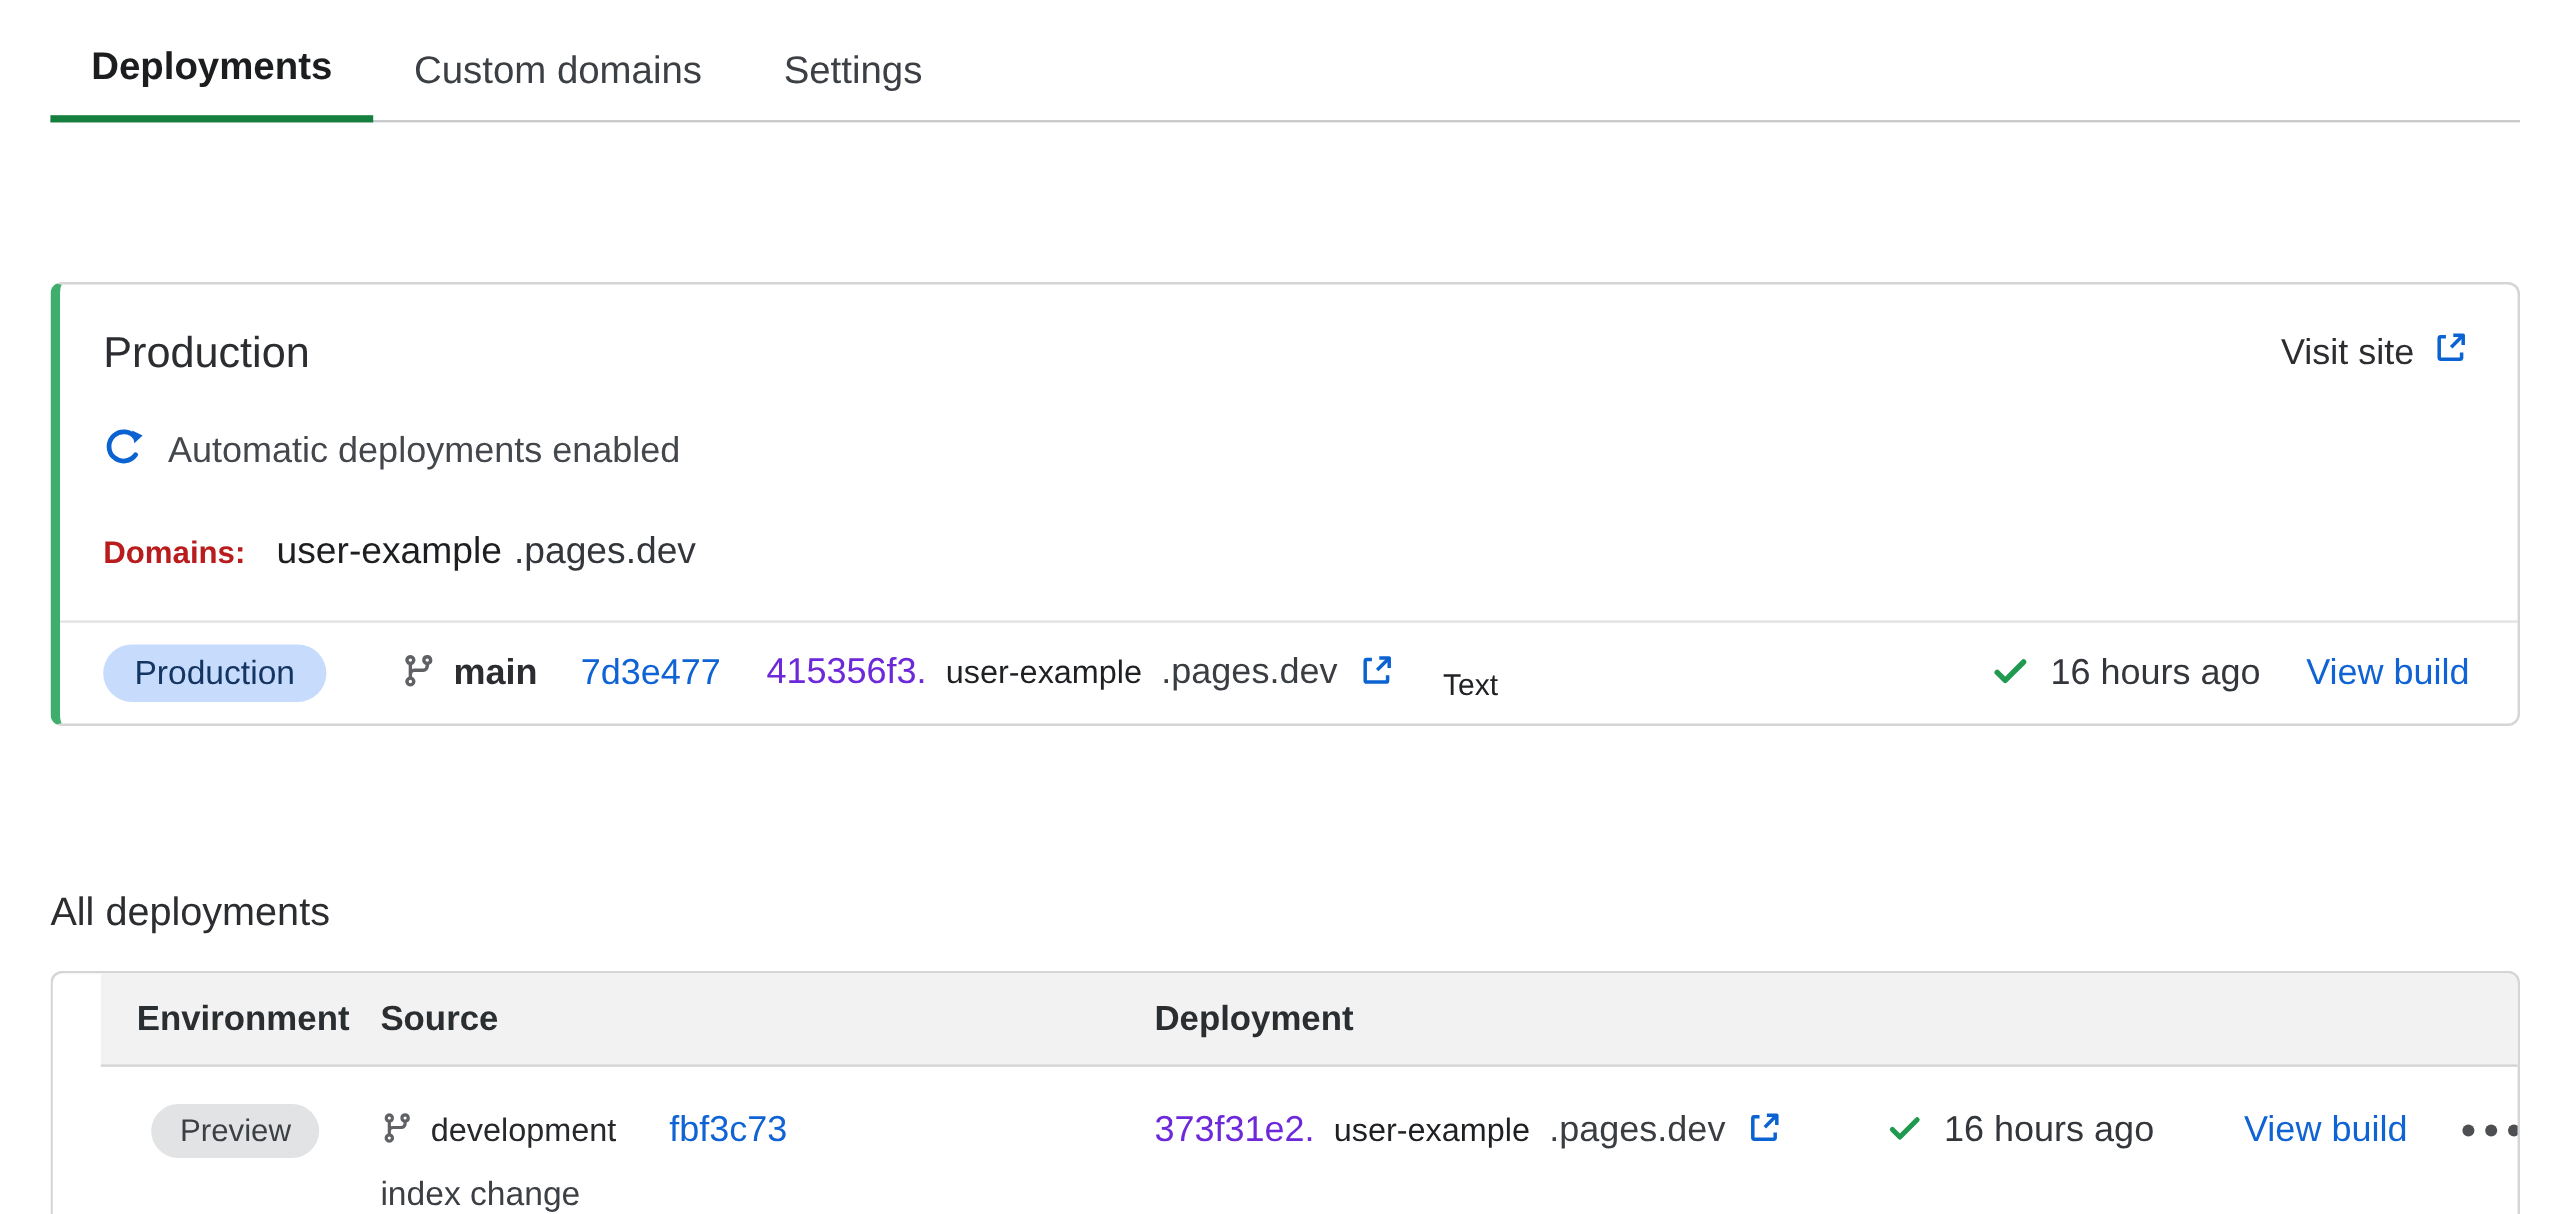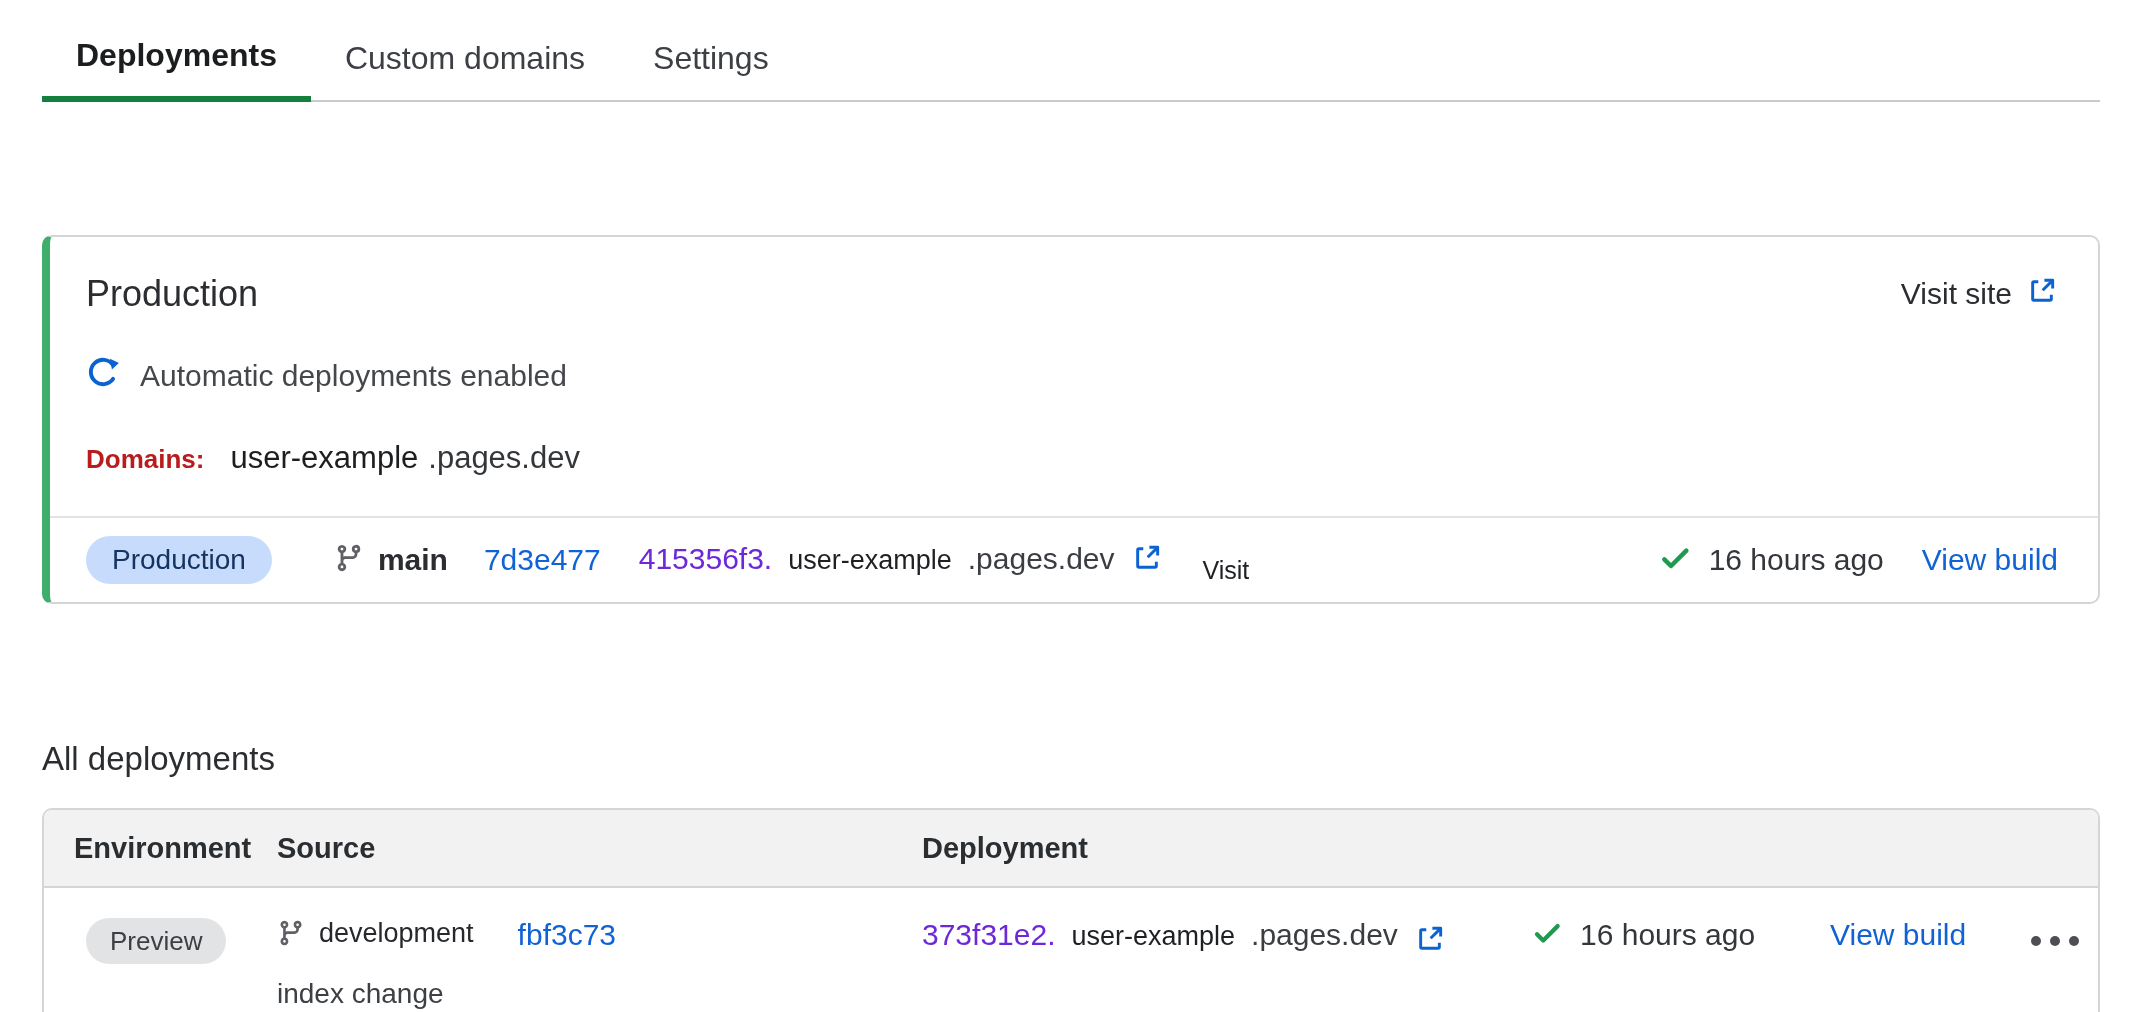--- a/index.html
+++ b/index.html
@@ -105,31 +105,32 @@
     margin: 0 32px 0 42px;
     border: 2px solid #d4d5d7;
     border-bottom: none;
     border-radius: 10px 10px 0 0;
     overflow: hidden;
   }
   .thead, .trow {
     display: grid;
     grid-template-columns: 203px 645px 610px 298px 182px 1fr;
     padding-left: 30px;
+    margin-left: 40px;
   }
   .thead {
     background: #f2f2f2;
     border-bottom: 2px solid #d4d5d7;
     height: 78px;
     align-items: center;
     font-size: 29px; font-weight: 700; color: #2b2e31;
   }
   .trow { padding-top: 30px; padding-bottom: 24px; }
   .cell { display: flex; align-items: flex-start; }
-  .line1 { display: flex; height: 46px; }
+  .line1 { display: flex; align-items: center; height: 46px; }
   .env-cell .badge { margin-left: 12px; font-size: 26px; padding: 7px 24px; }
   .src-branch { font-size: 27px; color: #26282b; margin-right: 44px; }
   .commit-msg { font-size: 28px; color: #3c3f44; margin-top: 14px; }
   .dots-cell { justify-content: center; }
   .dots { display: flex; gap: 9px; align-items: center; height: 46px; cursor: pointer; }
   .dot { width: 10px; height: 10px; border-radius: 50%; background: #4d4f52; }
 </style>
 </head>
 <body>
 
@@ -184,21 +185,21 @@
       <span class="dep-domain">user-example</span>
       <span class="dep-suffix">.pages.dev</span>
       <a class="dep-ext">
         <svg width="32" height="32" viewBox="0 0 24 24" fill="none" stroke="#0b63d1" stroke-width="2.2" stroke-linejoin="round">
           <path d="M9.2 5H6a1 1 0 0 0-1 1v12a1 1 0 0 0 1 1h12a1 1 0 0 0 1-1v-3.2"></path>
           <path d="M12.5 11.5 L19.6 4.4"></path>
           <path d="M13.8 4H20v6.2"></path>
         </svg>
       </a>
     </span>
-    <span class="note">Visit</span>
+    <span class="note">Text</span>
     <span class="status-group">
       <span class="check-icon">
         <svg width="32" height="32" viewBox="0 0 24 24" fill="none">
           <path d="M4 13l5 5L20.5 6.5" stroke="#1f9a50" stroke-width="3.4" stroke-linecap="round" stroke-linejoin="round"></path>
         </svg>
       </span>
       <span class="time">16 hours ago</span>
       <a class="link view-build">View build</a>
     </span>
   </div>

